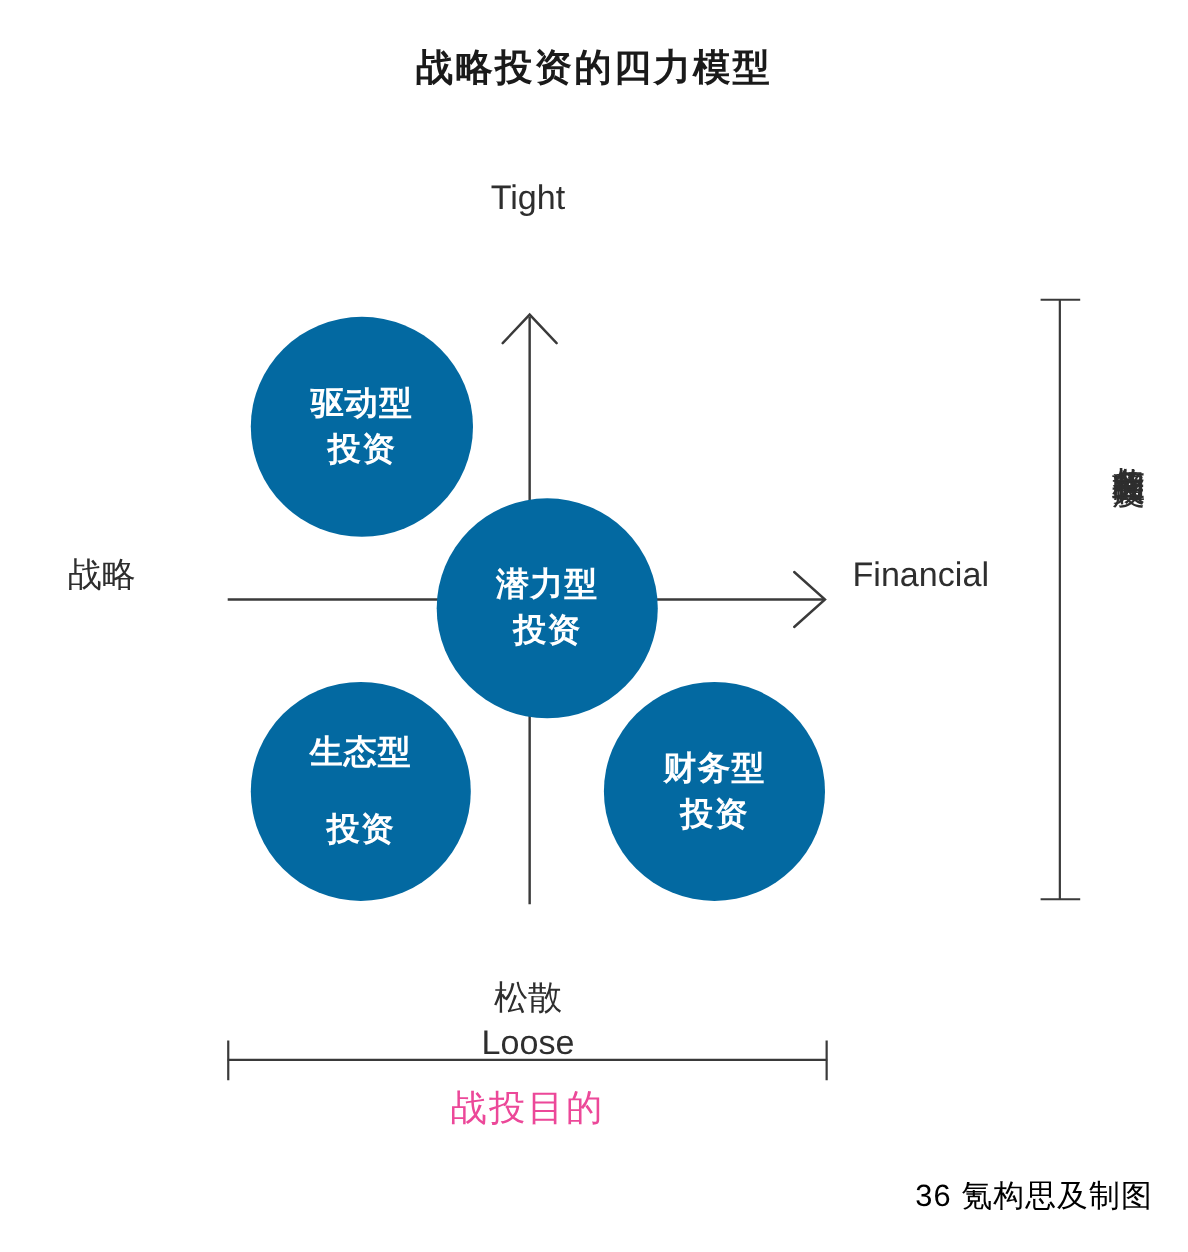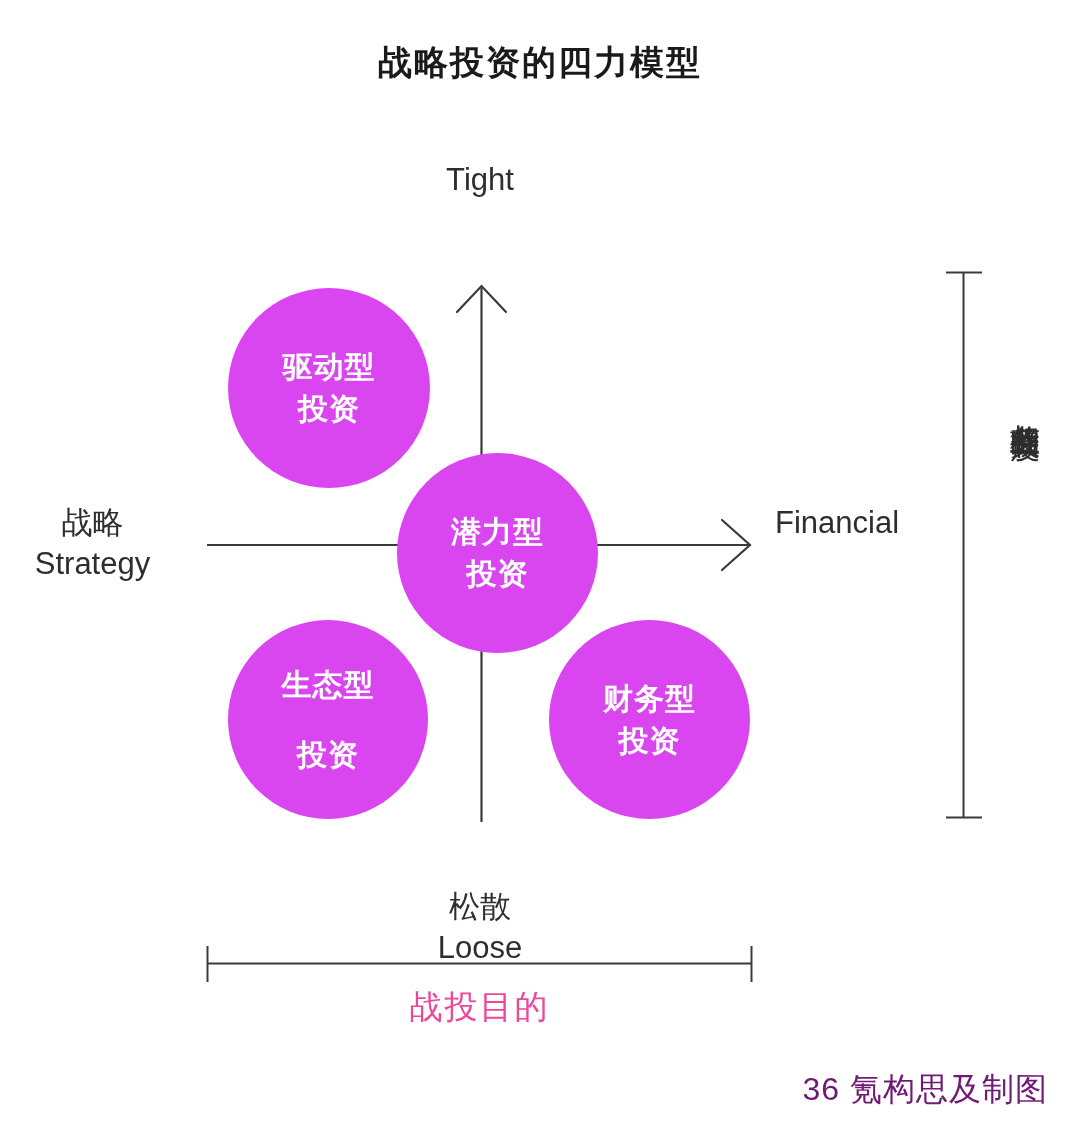--- a/index.html
+++ b/index.html
@@ -106,21 +106,21 @@
     text-align: center;
     font-size: 33px;
     letter-spacing: 2px;
     color: #ec4899;
   }
 
   
   .bubble {
     position: absolute;
     border-radius: 50%;
-    background: #d946ef;
+    background: #0369a1;
     display: flex;
     flex-direction: column;
     align-items: center;
     justify-content: center;
     color: #ffffff;
     font-size: 30px;
     font-weight: bold;
     line-height: 1.33;
     letter-spacing: 1px;
     text-align: center;
@@ -152,22 +152,22 @@
     top: 620px;
     width: 201px;
     height: 199px;
   }
 
   
   #footer-credit {
     position: absolute;
     right: 32px;
     top: 1068px;
-    font-size: 32px;
-    color: #701a75;
+    font-size: 28px;
+    color: #000000;
     letter-spacing: 1px;
   }
 </style>
 </head>
 <body>
 
 <div id="page">
 
   <div id="chart-title">战略投资的四力模型</div>
 
@@ -194,21 +194,20 @@
     <span class="en">Tight</span>
   </div>
 
   <div class="axis-label" id="axis-label-bottom">
     <span class="cn">松散</span>
     <span class="en">Loose</span>
   </div>
 
   <div class="axis-label" id="axis-label-left">
     <span class="cn">战略</span>
-    <span class="en">Strategy</span>
   </div>
 
   <div class="axis-label" id="axis-label-right">
     <span class="en">Financial</span>
   </div>
 
   <div id="bracket-label-right">与业务的关联程度</div>
 
   <div id="bracket-label-bottom">战投目的</div>
 

